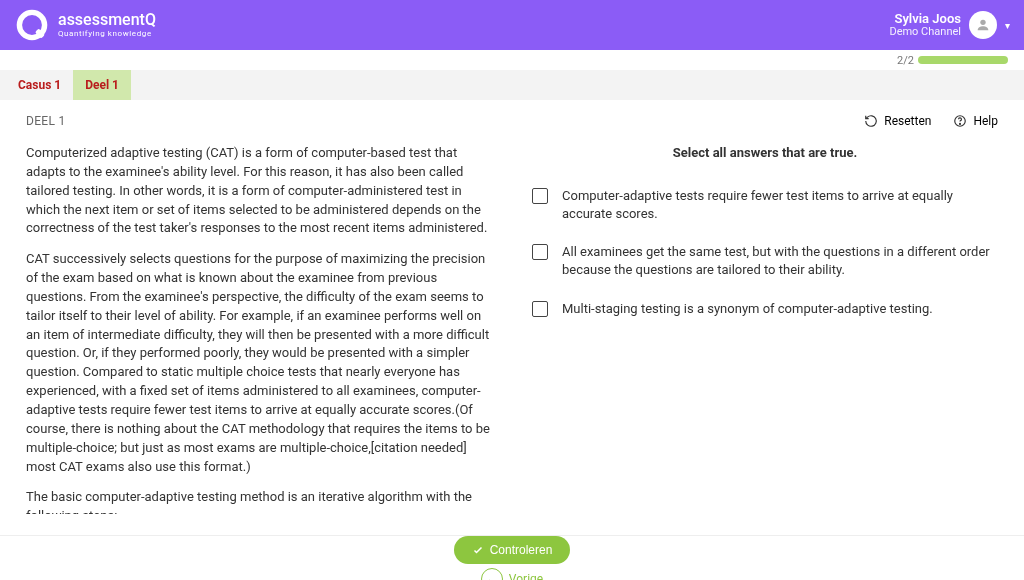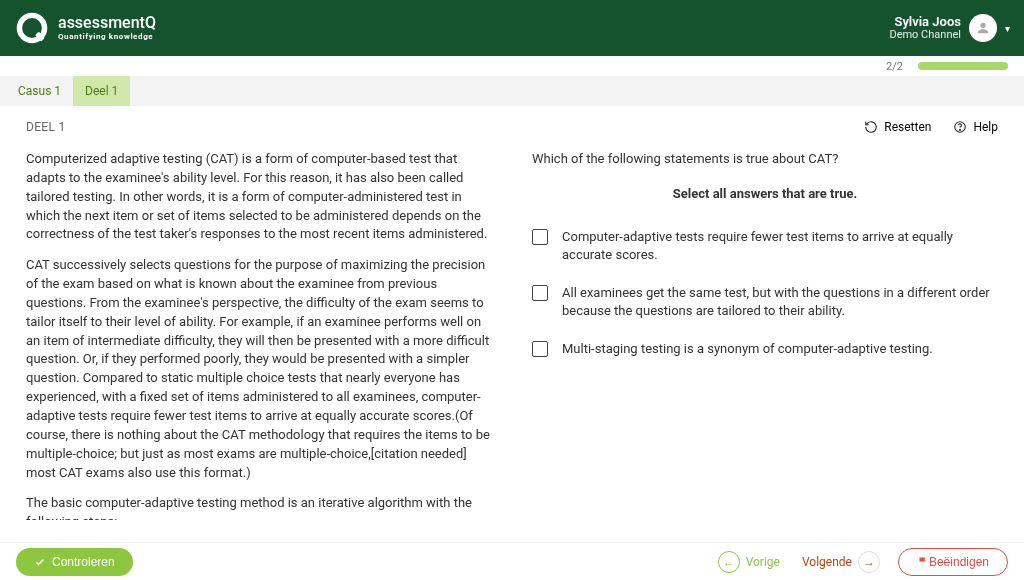--- a/index.html
+++ b/index.html
@@ -1,49 +1,49 @@
 <!DOCTYPE html>
 <html><head>
 <meta charset="utf-8">
 <style>
   * { box-sizing: border-box; margin: 0; padding: 0; }
   html, body { width: 1024px; height: 580px; font-family: -apple-system, BlinkMacSystemFont, "Segoe UI", Roboto, Arial, sans-serif; overflow: hidden; background: #fff; color: #333; }
-  .header { background: #14532d; height: 56px; display: flex; align-items: center; padding: 12px 14px; color: #fff; }
+  .header { background: #8b5cf6; height: 50px; display: flex; align-items: center; padding: 12px 14px; color: #fff; }
   .logo-wrap { display: flex; align-items: center; gap: 8px; }
   .logo-q { width: 36px; height: 36px; }
   .logo-text { display: flex; flex-direction: column; line-height: 1; }
   .logo-text .t1 { font-size: 16px; font-weight: 500; }
-  .logo-text .t2 { font-size: 8px; font-weight: 700; letter-spacing: 0.6px; margin-top: 2px; }
+  .logo-text .t2 { font-size: 8px; font-weight: 400; letter-spacing: 0.6px; margin-top: 2px; }
   .spacer { flex: 1; }
   .user-wrap { display: flex; align-items: center; gap: 8px; }
   .user-text { text-align: right; line-height: 1.1; }
   .user-text .un { font-size: 13px; font-weight: 600; }
   .user-text .uc { font-size: 11px; opacity: 0.9; }
   .avatar { width: 28px; height: 28px; border-radius: 50%; background: #fff; display: flex; align-items: center; justify-content: center; }
   .chev { font-size: 10px; color: #fff; }
-  .progress-row { height: 20px; display: flex; justify-content: flex-end; align-items: center; padding: 0 16px; gap: 15px; font-size: 11px; color: #777; }
+  .progress-row { height: 20px; display: flex; justify-content: flex-end; align-items: center; padding: 0 16px; gap: 4px; font-size: 11px; color: #777; }
   .pbar { width: 90px; height: 8px; border-radius: 4px; background: #a8d86a; }
   .tabs { background: #f3f3f3; height: 30px; display: flex; align-items: stretch; padding: 0 6px; }
-  .tab { padding: 0 12px; display: flex; align-items: center; font-size: 12px; color: #4d7c0f; cursor: pointer; }
+  .tab { padding: 0 12px; display: flex; align-items: center; font-size: 12px; color: #b91c1c; cursor: pointer; font-weight: bold; }
   .tab.active { background: #d1e8ac; }
   .content { position: relative; height: 440px; overflow: hidden; }
   .section-bar { display: flex; align-items: center; padding: 14px 26px 6px; }
   .section-title { font-size: 12px; color: #666; letter-spacing: 0.3px; }
   .section-actions { display: flex; gap: 22px; align-items: center; font-size: 12px; color: #000000; }
   .section-actions .act { display: flex; align-items: center; gap: 6px; cursor: pointer; }
   .cols { display: flex; padding: 10px 26px 0; gap: 40px; height: 380px; overflow: hidden; }
   .col { flex: 1; font-size: 13px; line-height: 1.45; color: #333; }
   .col.left { overflow: hidden; }
   .col p { margin-bottom: 12px; }
   .question { font-size: 13px; margin-bottom: 16px; }
   .instr { font-weight: 700; margin-bottom: 24px; font-size: 13px; text-align: center; }
   .opt { display: flex; gap: 14px; margin-bottom: 20px; align-items: flex-start; }
   .cb { width: 16px; height: 16px; border: 1.6px solid #444; border-radius: 2px; flex-shrink: 0; margin-top: 1px; cursor: pointer; }
   .opt-text { font-size: 13px; line-height: 1.4; }
-  .footer { position: absolute; bottom: 0; left: 0; right: 0; height: 38px; border-top: 1px solid #eee; background: #fff; display: flex; align-items: center; padding: 0 16px; }
+  .footer { position: absolute; bottom: 0; left: 0; right: 0; height: 45px; border-top: 1px solid #eee; background: #fff; display: flex; align-items: center; padding: 0 16px; flex-direction: column; }
   .btn-check { background: #8dc63f; color: #fff; border: none; border-radius: 18px; padding: 7px 18px; font-size: 12px; display: flex; align-items: center; gap: 6px; cursor: pointer; }
   .footer .spacer { flex: 1; }
   .navbtn { display: flex; align-items: center; gap: 6px; font-size: 12px; cursor: pointer; padding: 4px 6px; }
   .navbtn.prev { color: #8dc63f; }
   .navbtn.prev .circ { width: 22px; height: 22px; border: 1.5px solid #8dc63f; border-radius: 50%; display: flex; align-items: center; justify-content: center; font-size: 12px; }
   .navbtn.next { color: #c2410c; }
   .navbtn.next .circ { width: 22px; height: 22px; border: 1.5px solid #ddd; border-radius: 50%; display: flex; align-items: center; justify-content: center; font-size: 12px; }
   .btn-end { border: 1.5px solid #e74c3c; color: #e74c3c; background: #fff; border-radius: 18px; padding: 6px 18px; font-size: 12px; display: flex; align-items: center; cursor: pointer; margin-left: 12px; }
   .icon { display: inline-flex; }
 </style>
@@ -119,21 +119,20 @@
   </div>
 
   <div class="cols">
     <div class="col left">
       <p>Computerized adaptive testing (CAT) is a form of computer-based test that adapts to the examinee's ability level. For this reason, it has also been called tailored testing. In other words, it is a form of computer-administered test in which the next item or set of items selected to be administered depends on the correctness of the test taker's responses to the most recent items administered.</p>
       <p>CAT successively selects questions for the purpose of maximizing the precision of the exam based on what is known about the examinee from previous questions. From the examinee's perspective, the difficulty of the exam seems to tailor itself to their level of ability. For example, if an examinee performs well on an item of intermediate difficulty, they will then be presented with a more difficult question. Or, if they performed poorly, they would be presented with a simpler question. Compared to static multiple choice tests that nearly everyone has experienced, with a fixed set of items administered to all examinees, computer-adaptive tests require fewer test items to arrive at equally accurate scores.(Of course, there is nothing about the CAT methodology that requires the items to be multiple-choice; but just as most exams are multiple-choice,[citation needed] most CAT exams also use this format.)</p>
       <p>The basic computer-adaptive testing method is an iterative algorithm with the following steps:</p>
 
     </div>
     <div class="col right">
-      <div class="question">Which of the following statements is true about CAT?</div>
       <div class="instr">Select all answers that are true.</div>
       <div class="opt">
         <div class="cb"></div>
         <div class="opt-text">Computer-adaptive tests require fewer test items to arrive at equally accurate scores.</div>
       </div>
       <div class="opt">
         <div class="cb"></div>
         <div class="opt-text">All examinees get the same test, but with the questions in a different order because the questions are tailored to their ability.</div>
       </div>
       <div class="opt">

